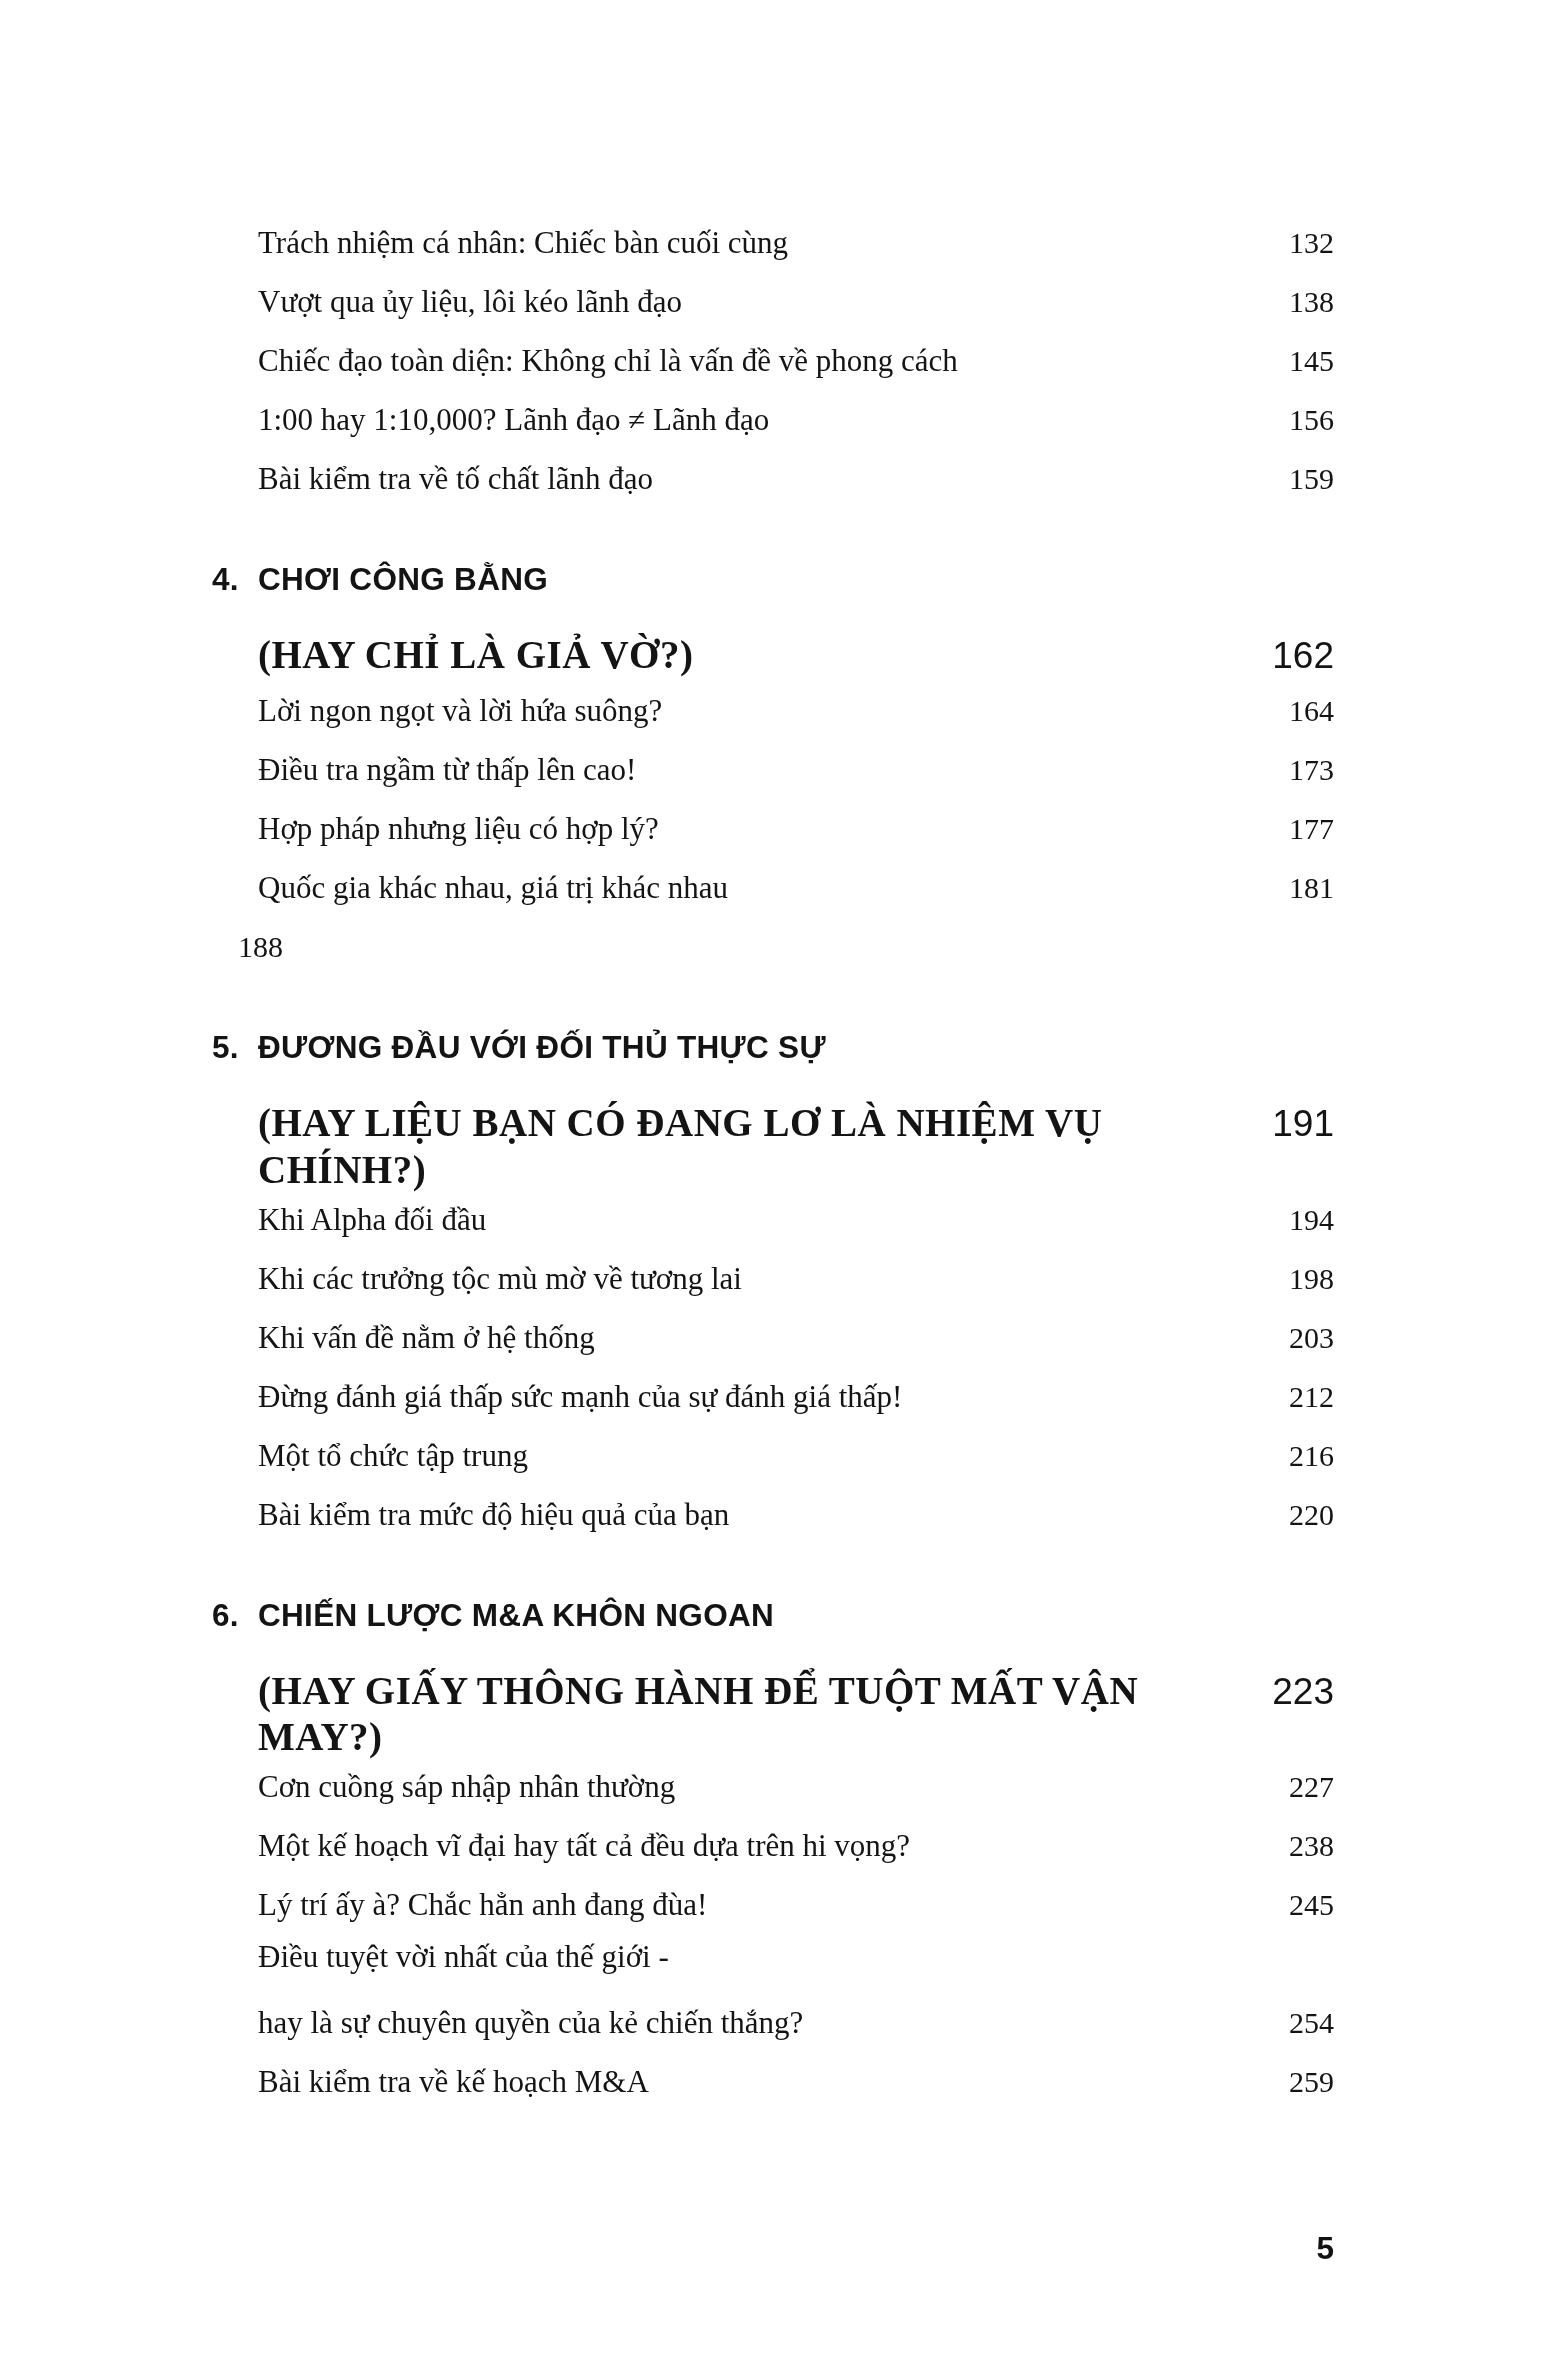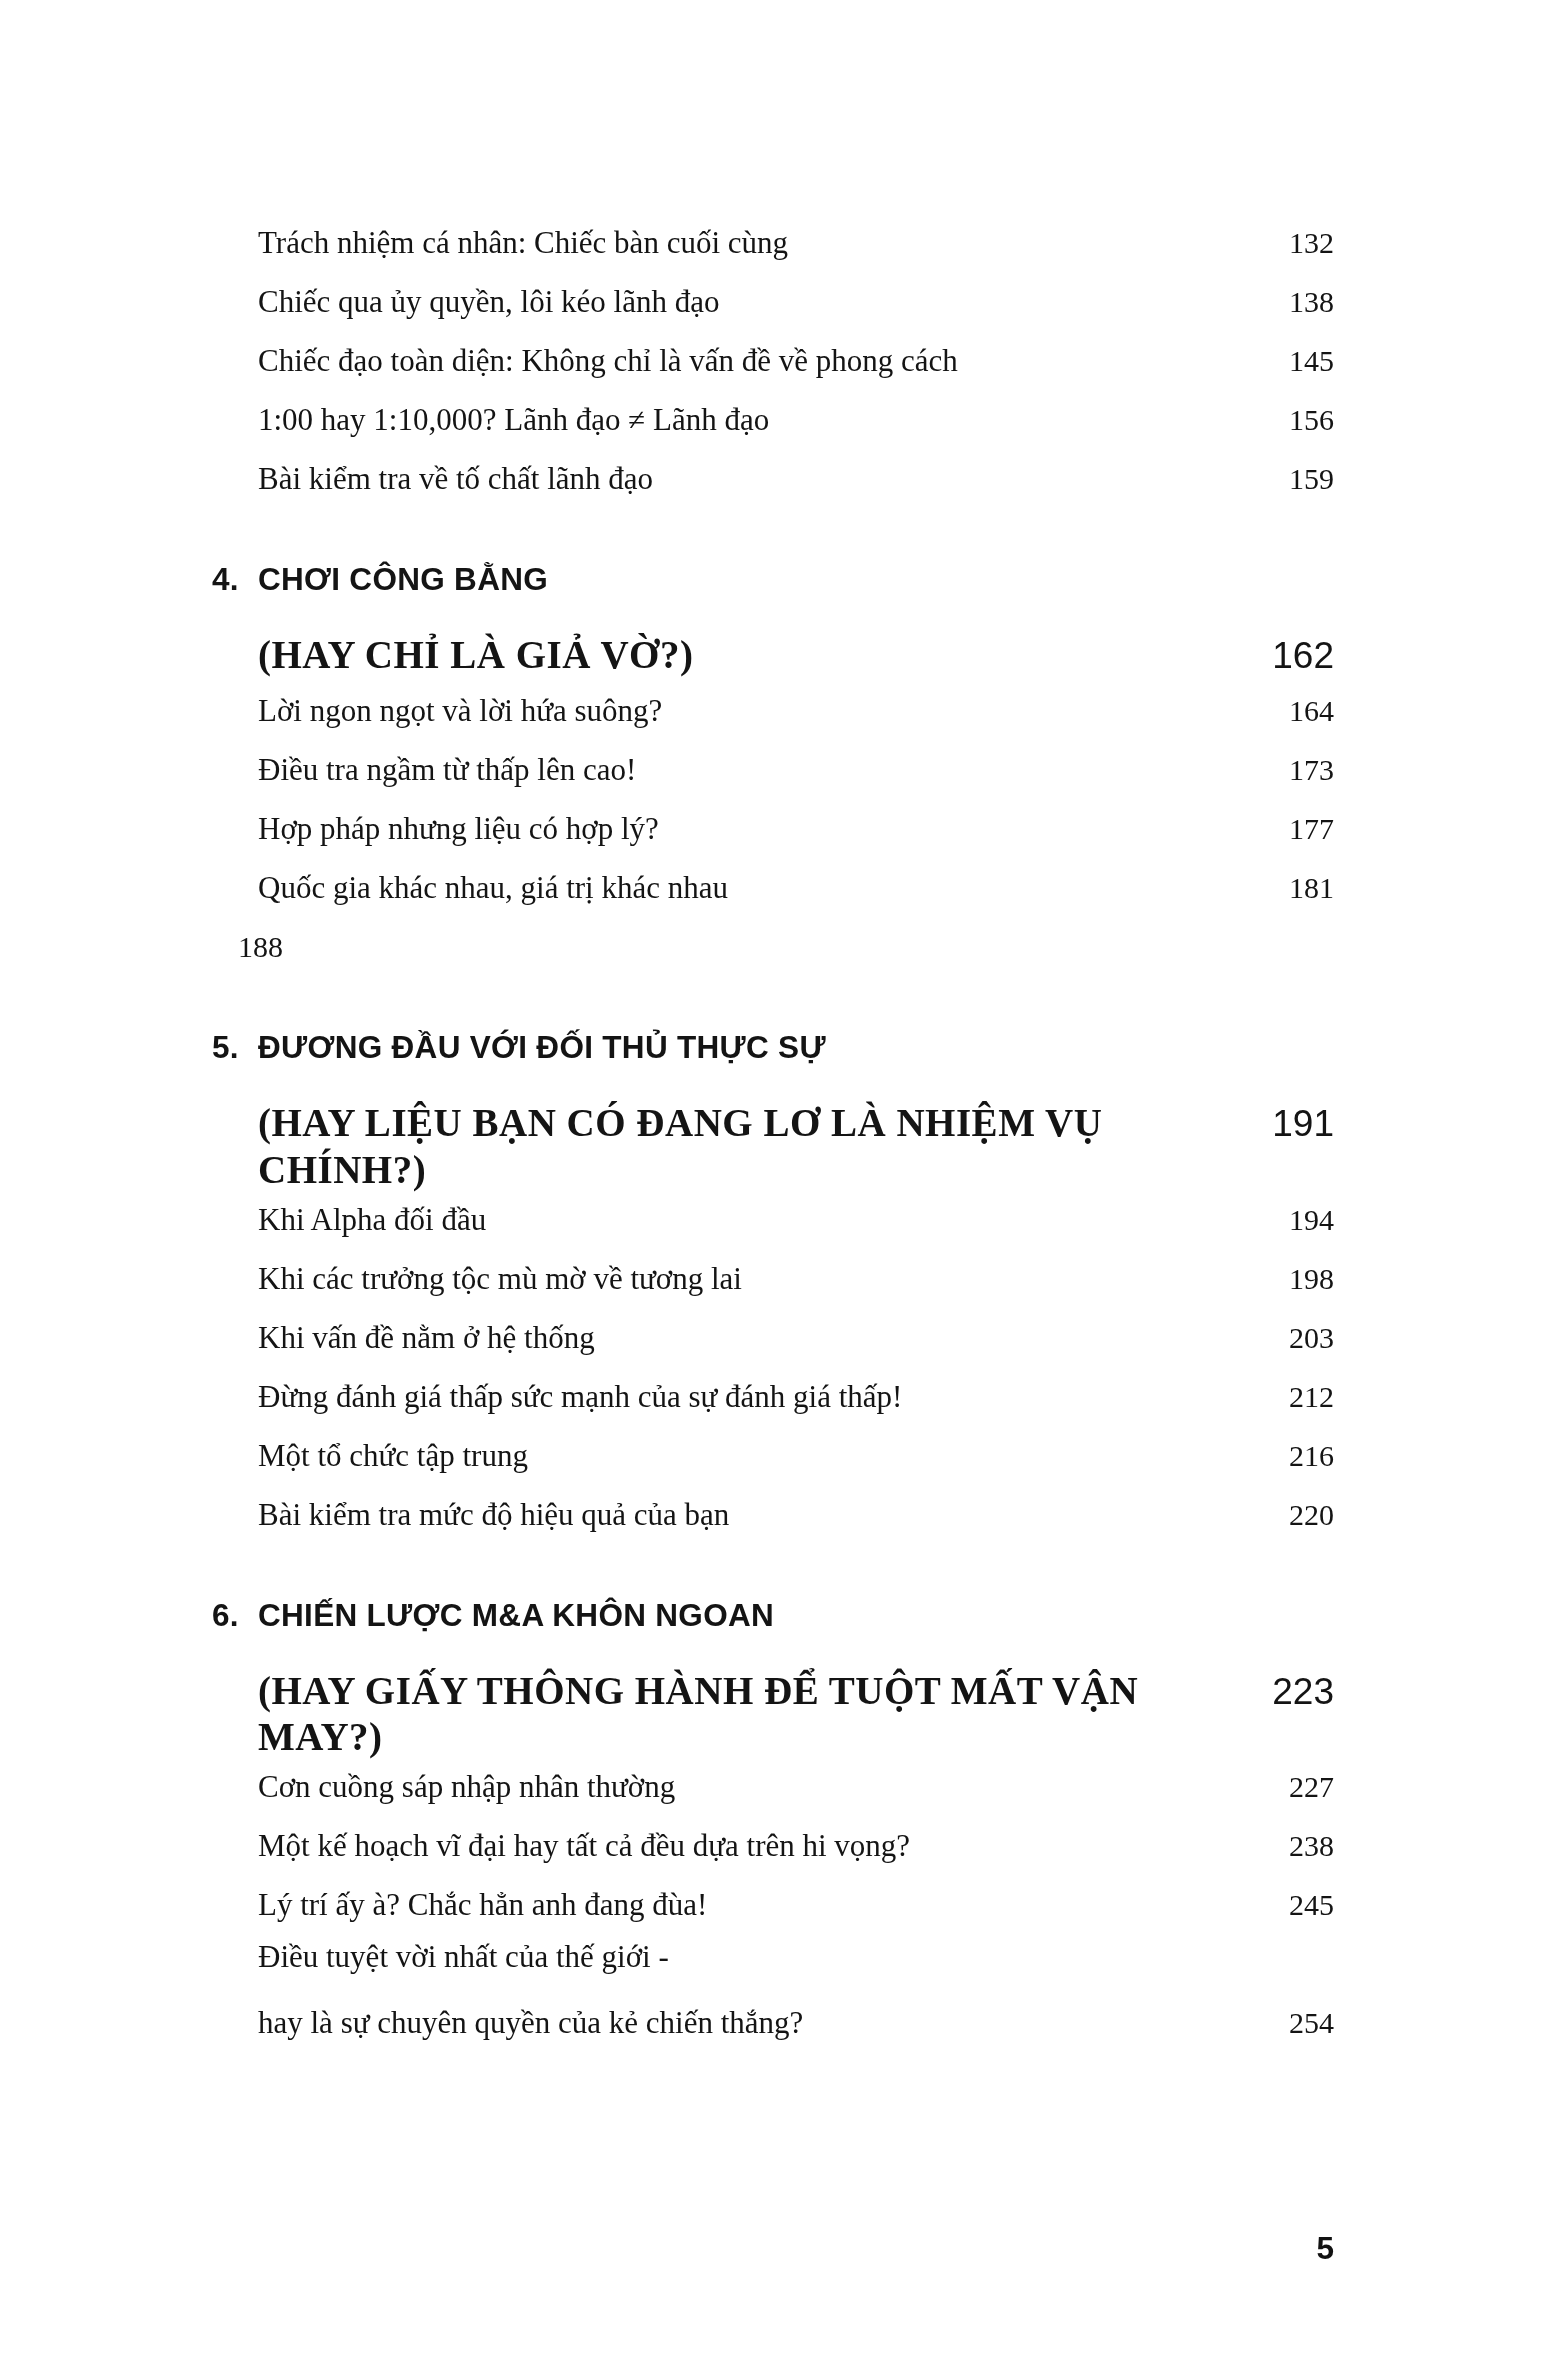--- a/index.html
+++ b/index.html
@@ -75,21 +75,21 @@
 </head>
 <body>
 
 <div class="toc">
     <section class="toc-section">
       <div class="row">
         <span class="entry-label">Trách nhiệm cá nhân: Chiếc bàn cuối cùng</span>
         <span class="entry-page">132</span>
       </div>
       <div class="row">
-        <span class="entry-label">Chiếc qua ủy quyền, lôi kéo lãnh đạo</span>
+        <span class="entry-label">Vượt qua ủy liệu, lôi kéo lãnh đạo</span>
         <span class="entry-page">138</span>
       </div>
       <div class="row">
         <span class="entry-label">Chiếc đạo toàn diện: Không chỉ là vấn đề về phong cách</span>
         <span class="entry-page">145</span>
       </div>
       <div class="row">
         <span class="entry-label">1:00 hay 1:10,000? Lãnh đạo ≠ Lãnh đạo</span>
         <span class="entry-page">156</span>
       </div>
@@ -183,17 +183,21 @@
         <span class="entry-page">245</span>
       </div>
       <div class="row">
         <span class="entry-label">Điều tuyệt vời nhất của thế giới -</span>
         <span class="entry-page"></span>
       </div>
       <div class="row">
         <span class="entry-label">hay là sự chuyên quyền của kẻ chiến thắng?</span>
         <span class="entry-page">254</span>
       </div>
+      <div class="row">
+        <span class="entry-label">Bài kiểm tra về kế hoạch M&amp;A</span>
+        <span class="entry-page">259</span>
+      </div>
     </section>
   </div>
 
 <div class="footer-page-number">5</div>
 
 
 </body></html>

